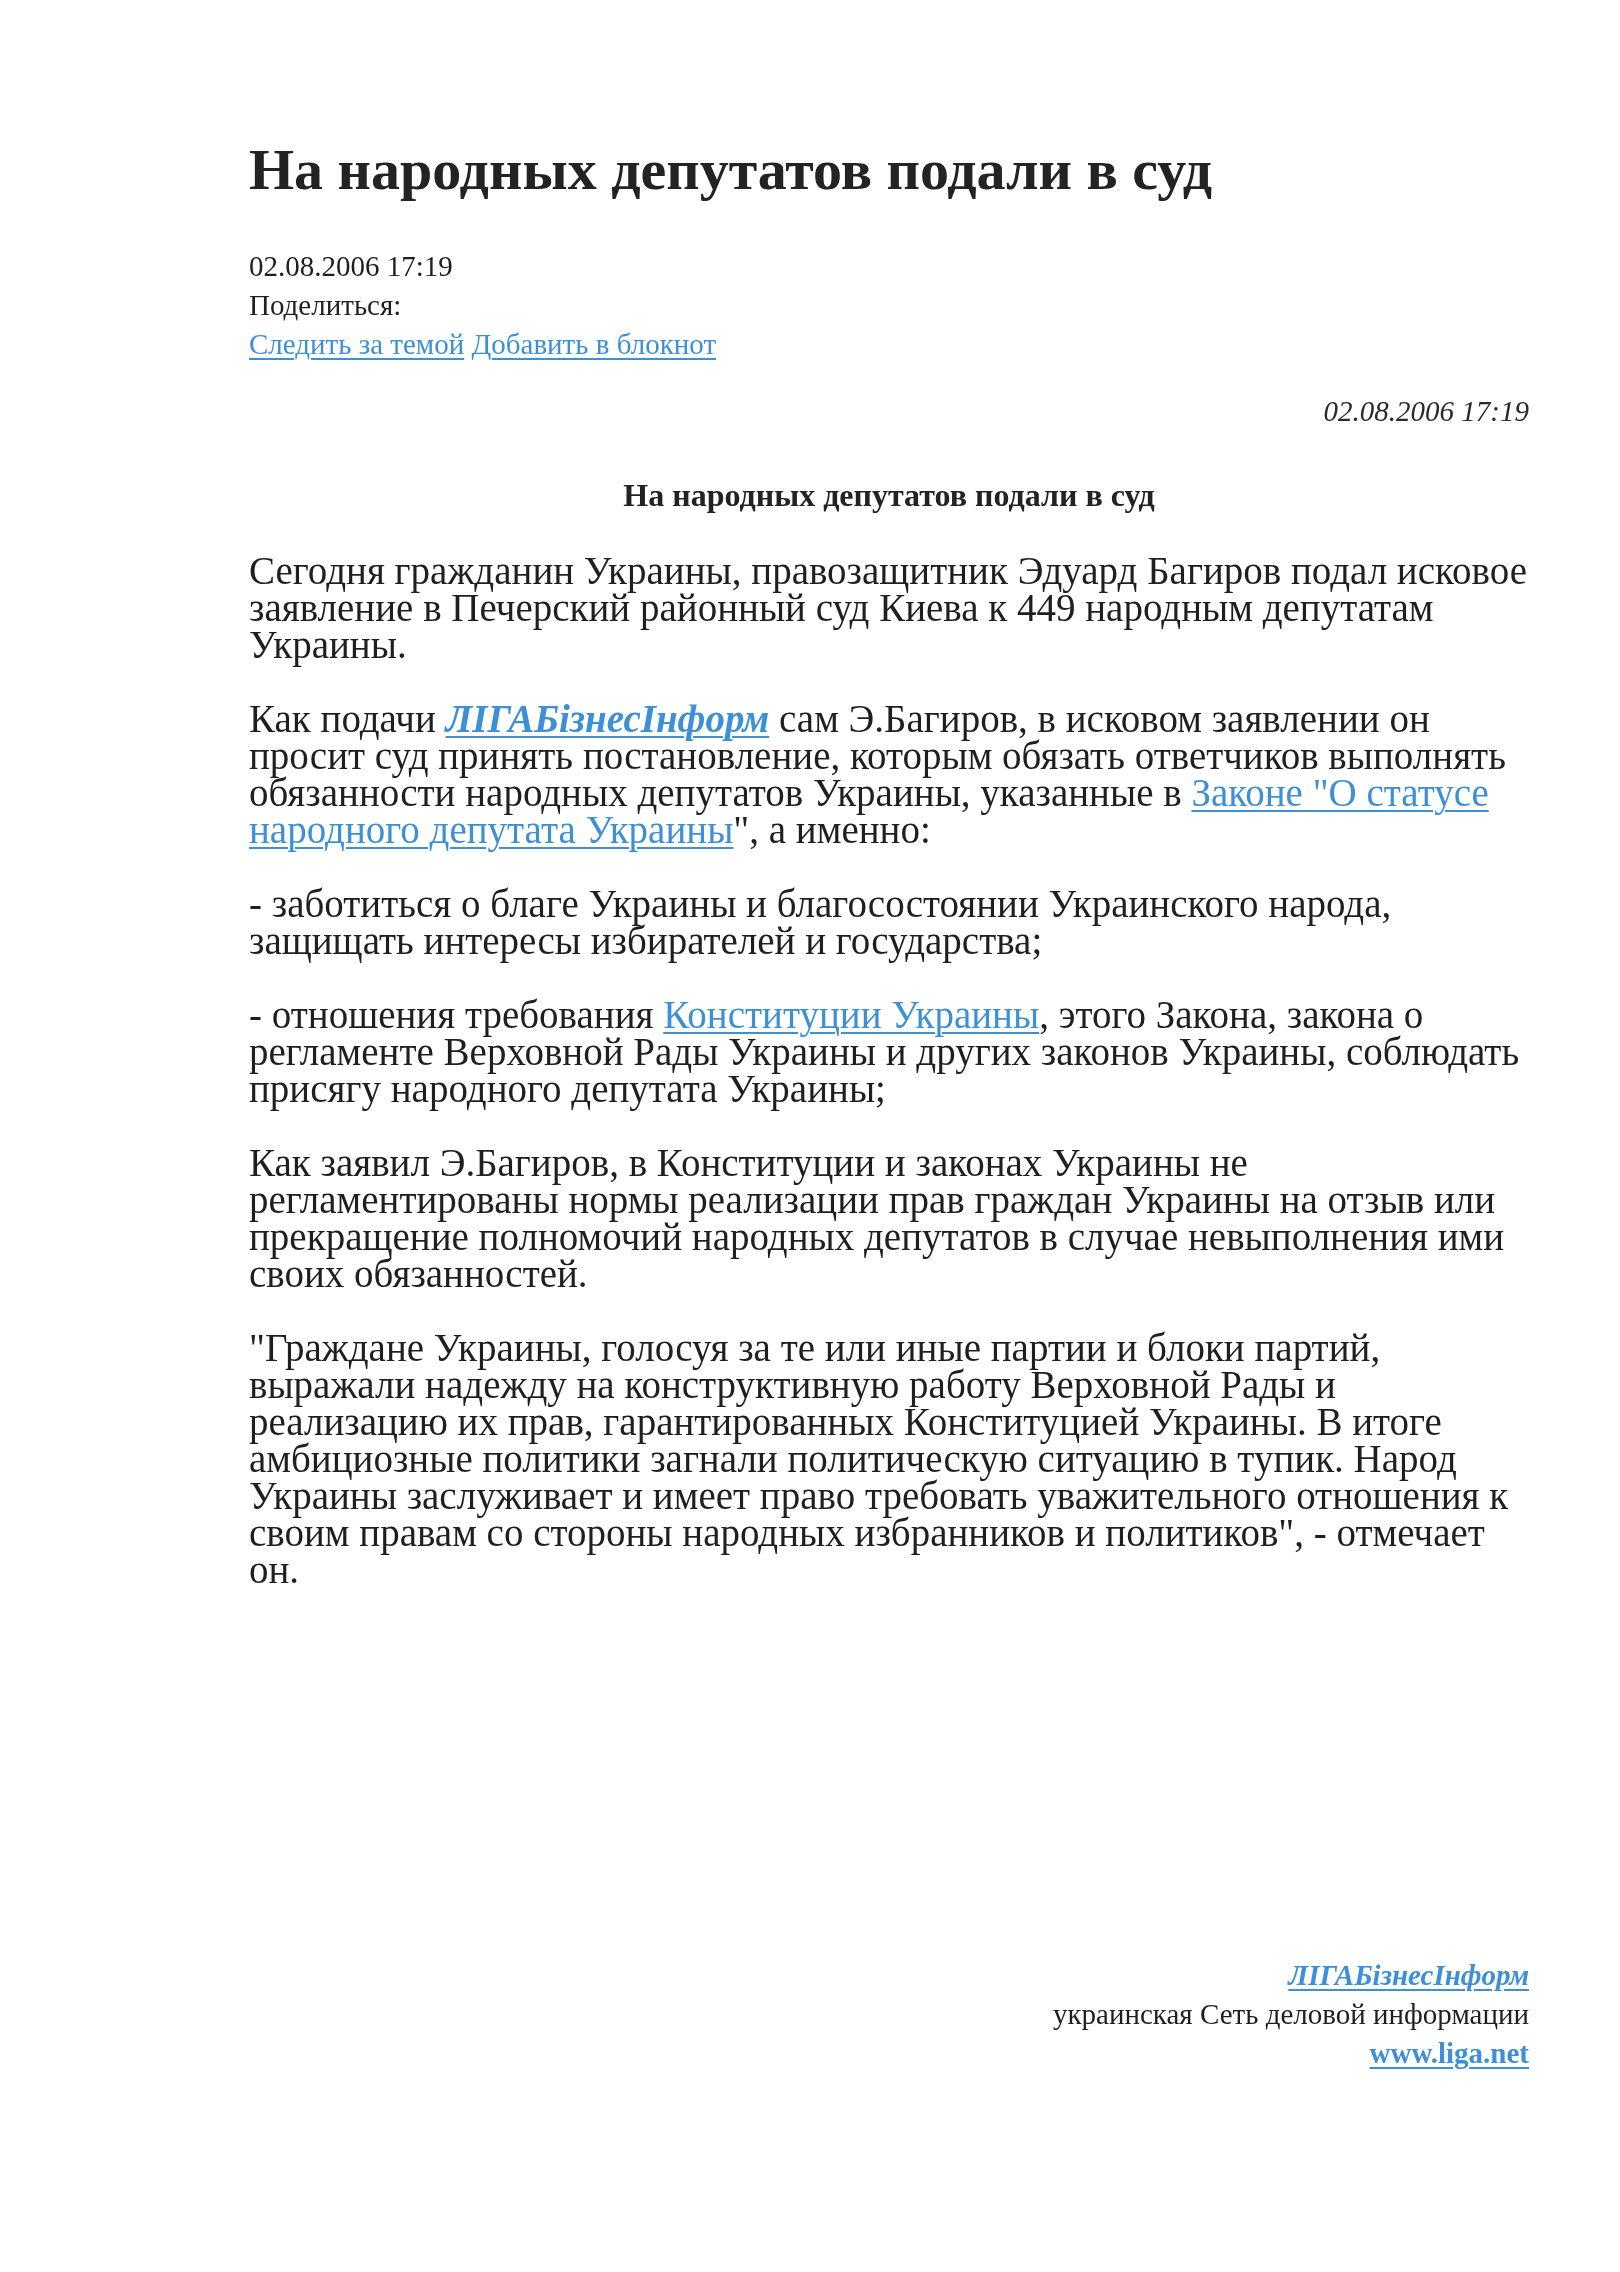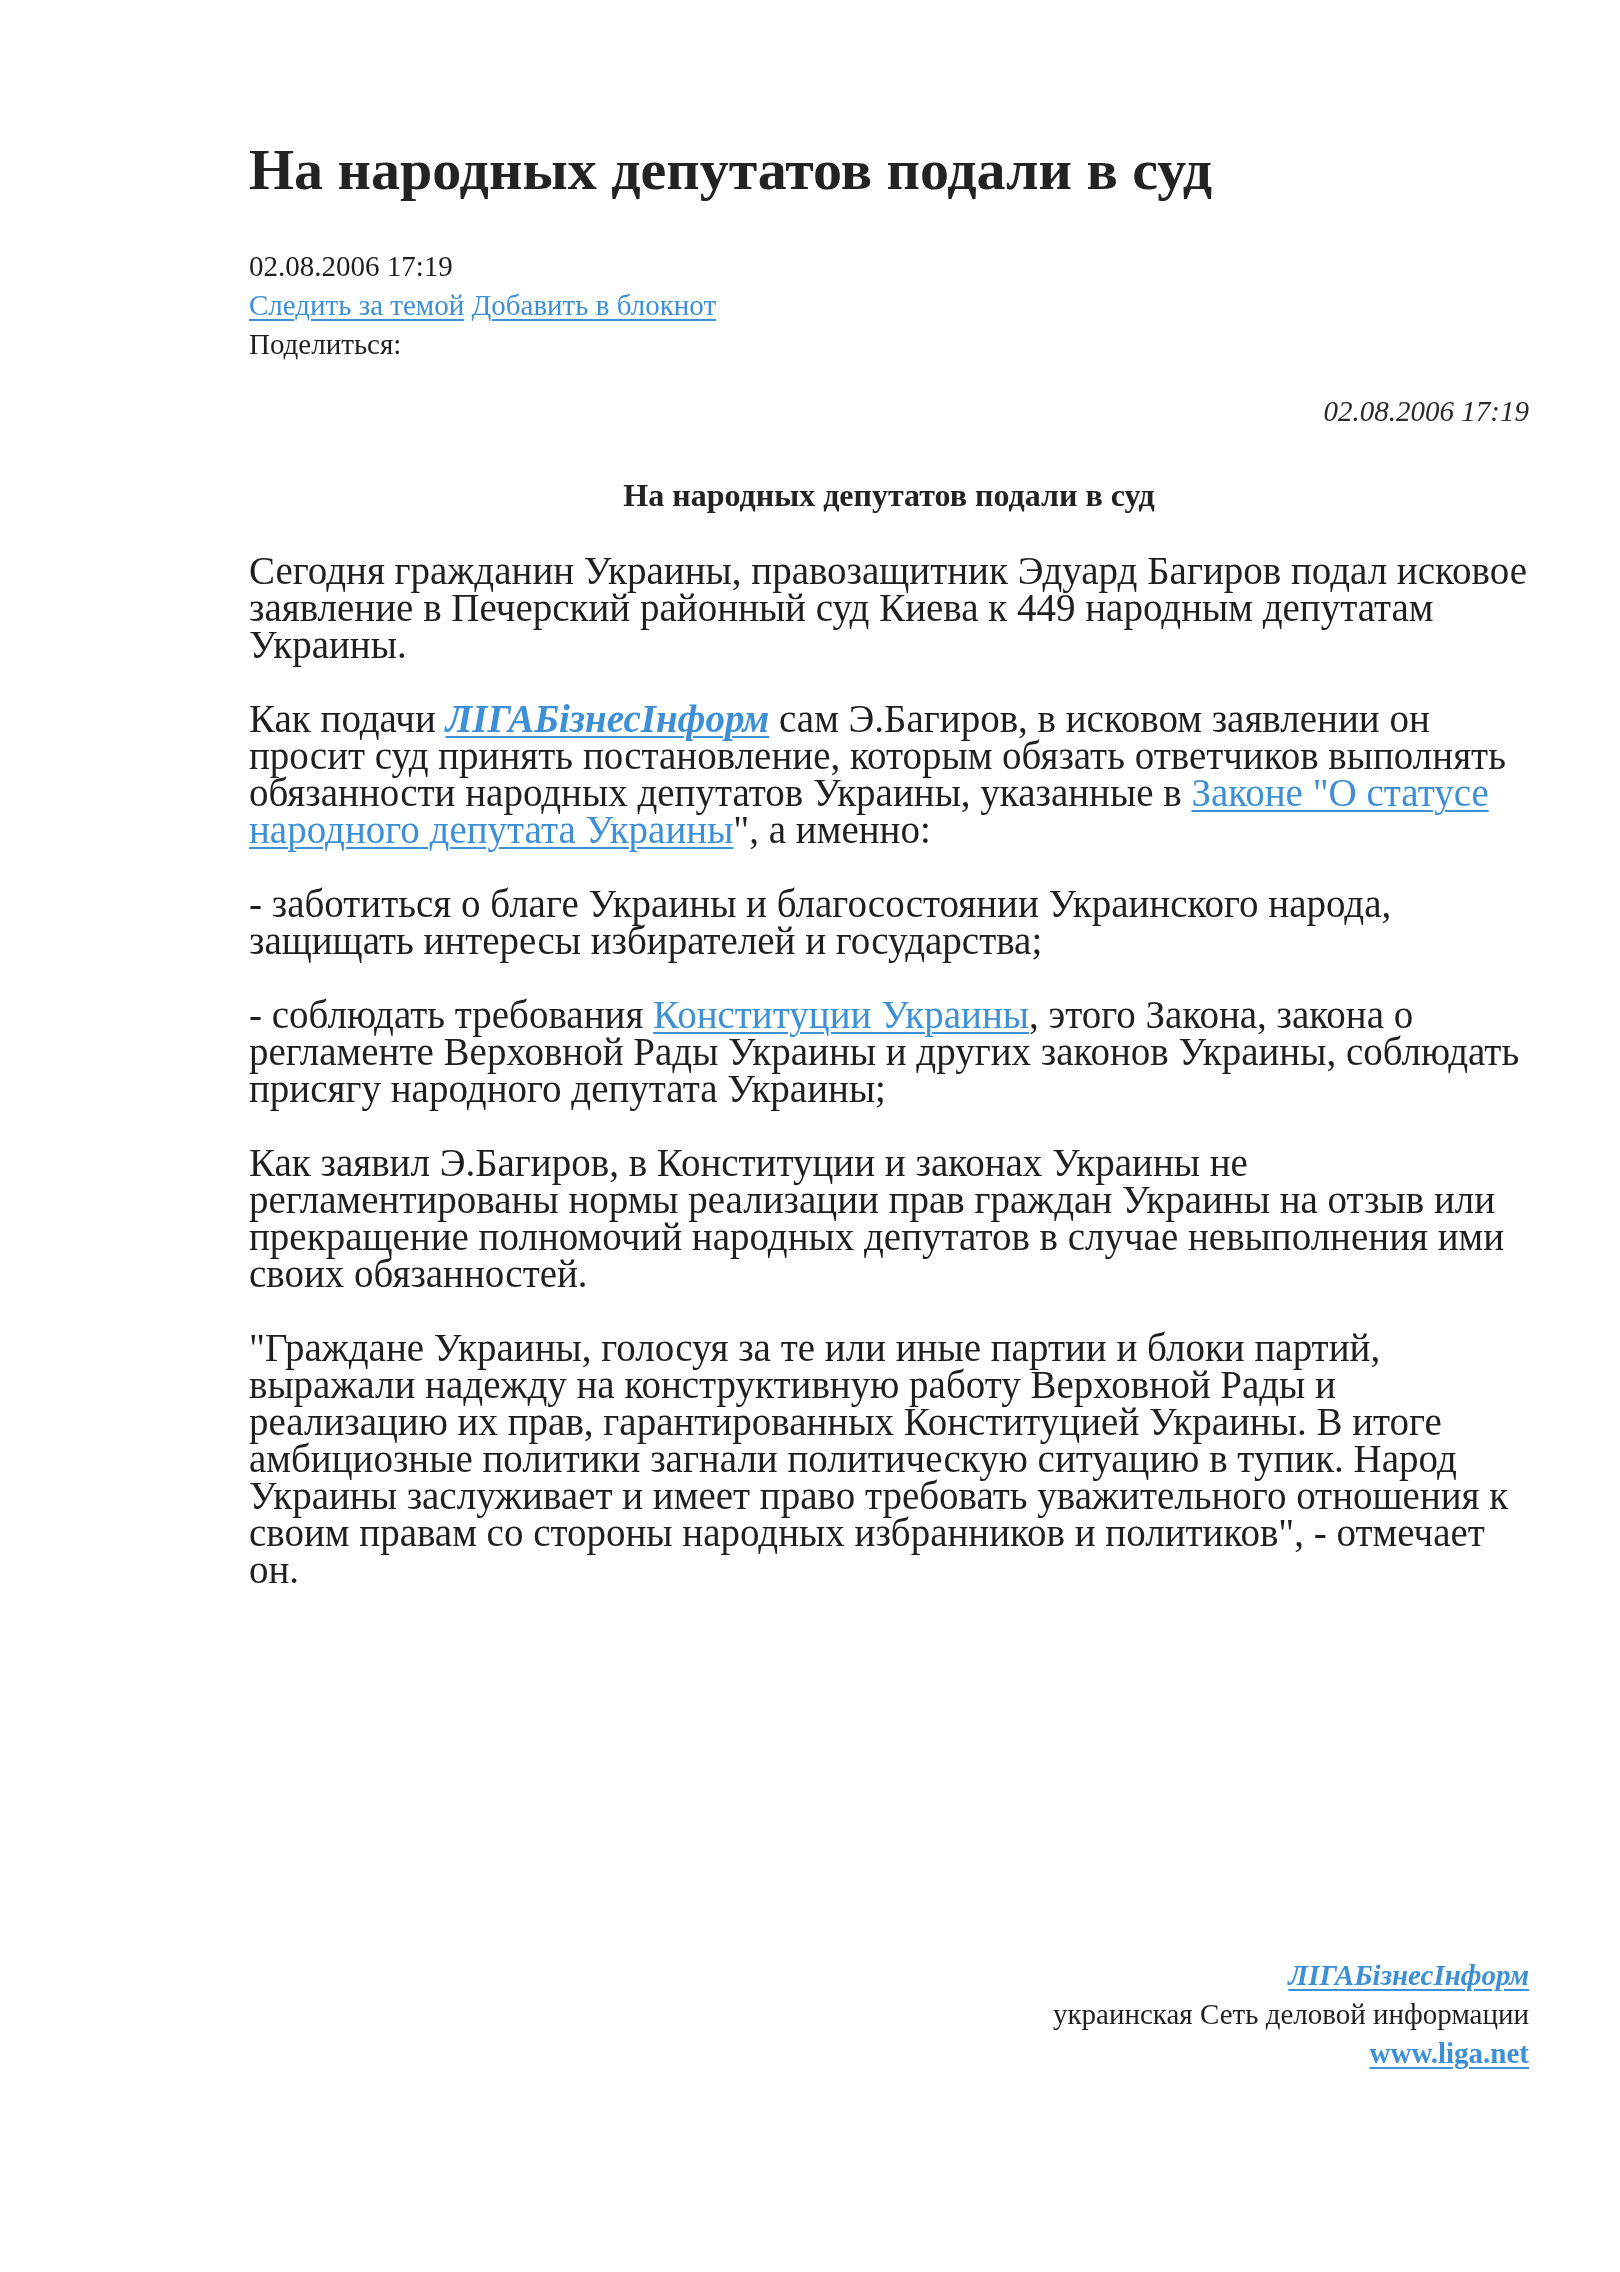--- a/index.html
+++ b/index.html
@@ -36,37 +36,37 @@
   .footer .site { font-weight: bold; margin-left: 40px; }
 </style>
 </head>
 <body>
 
 <div class="page">
   <h1 class="title">На народных депутатов подали в суд</h1>
 
   <div class="meta">
     <div>02.08.2006 17:19</div>
+    <div>Поделиться:</div>
     <div>
       <a>Следить за темой</a>
       <span> </span>
       <a>Добавить в блокнот</a>
     </div>
-    <div>Поделиться:</div>
   </div>
 
   <div class="date-right">02.08.2006 17:19</div>
 
   <div class="subtitle">На народных депутатов подали в суд</div>
 
   <div class="body">
     <p>Сегодня гражданин Украины, правозащитник Эдуард Багиров подал исковое заявление в Печерский районный суд Киева к 449 народным депутатам Украины.</p>
     <p><span>Как подачи </span><a class="strong-link">ЛІГАБізнесІнформ</a><span> сам Э.Багиров, в исковом заявлении он просит суд принять постановление, которым обязать ответчиков выполнять обязанности народных депутатов Украины, указанные в </span><a>Законе "О статусе народного депутата Украины</a><span>", а именно:</span></p>
     <p>- заботиться о благе Украины и благосостоянии Украинского народа, защищать интересы избирателей и государства;</p>
-    <p><span>- соблюдать требования </span><a>Конституции Украины</a><span>, этого Закона, закона о регламенте Верховной Рады Украины и других законов Украины, соблюдать присягу народного депутата Украины;</span></p>
+    <p><span>- отношения требования </span><a>Конституции Украины</a><span>, этого Закона, закона о регламенте Верховной Рады Украины и других законов Украины, соблюдать присягу народного депутата Украины;</span></p>
     <p>Как заявил Э.Багиров, в Конституции и законах Украины не регламентированы нормы реализации прав граждан Украины на отзыв или прекращение полномочий народных депутатов в случае невыполнения ими своих обязанностей.</p>
     <p>"Граждане Украины, голосуя за те или иные партии и блоки партий, выражали надежду на конструктивную работу Верховной Рады и реализацию их прав, гарантированных Конституцией Украины. В итоге амбициозные политики загнали политическую ситуацию в тупик. Народ Украины заслуживает и имеет право требовать уважительного отношения к своим правам со стороны народных избранников и политиков", - отмечает он.</p>
   </div>
 
   <div class="footer">
     <div><a class="brand">ЛІГАБізнесІнформ</a></div>
     <div>украинская Сеть деловой информации</div>
     <div><a class="site">www.liga.net</a></div>
   </div>
 </div>

